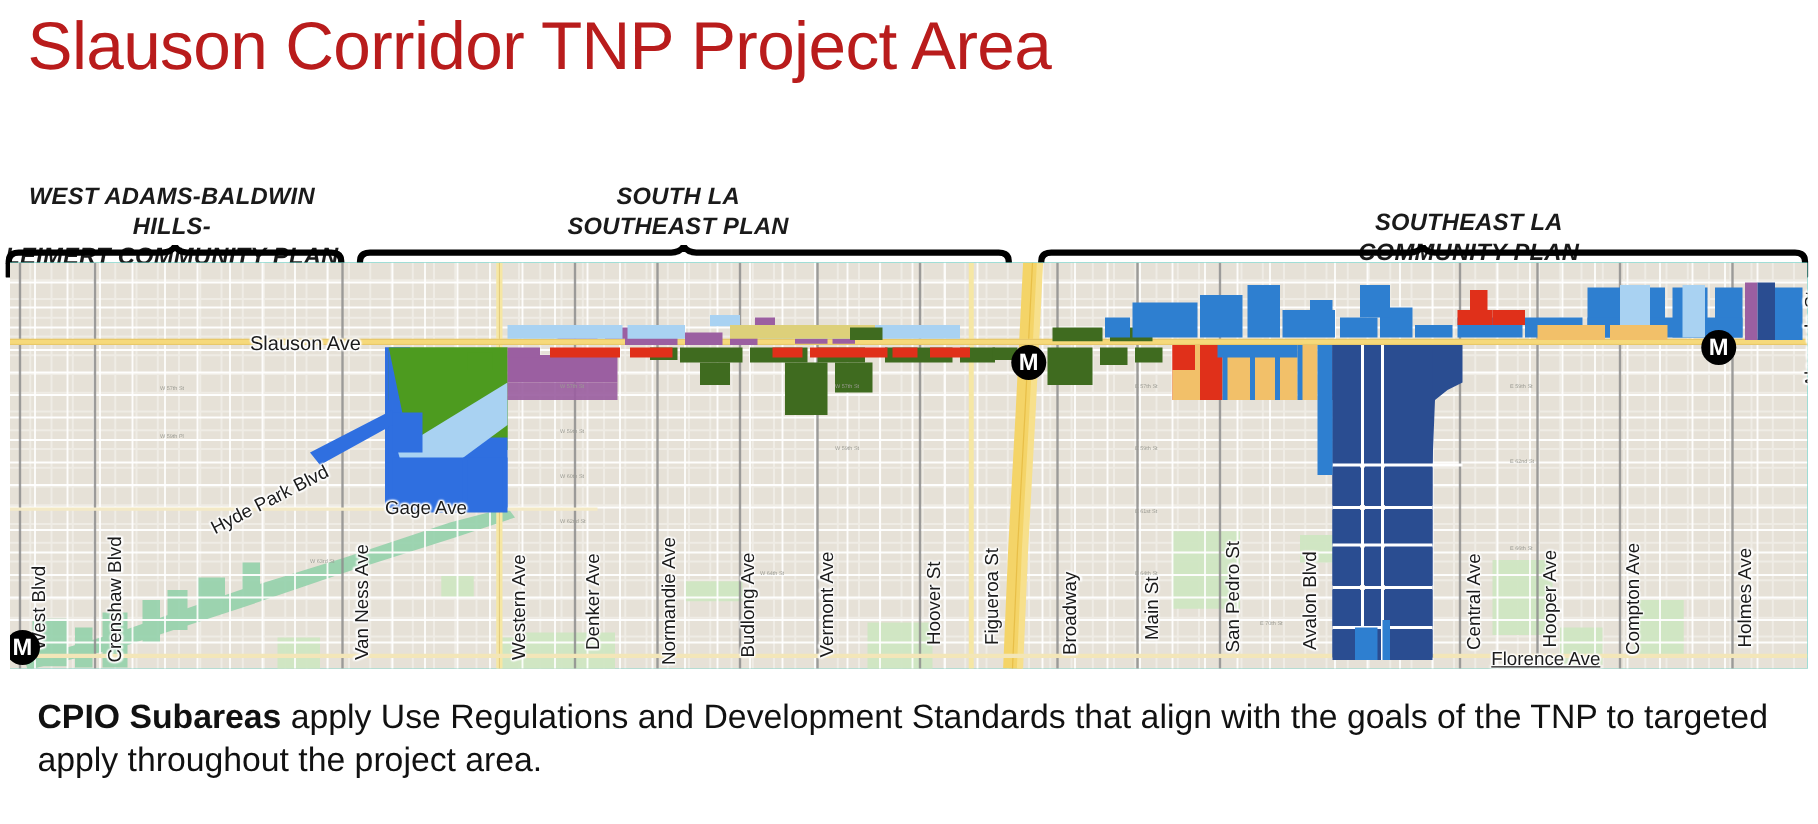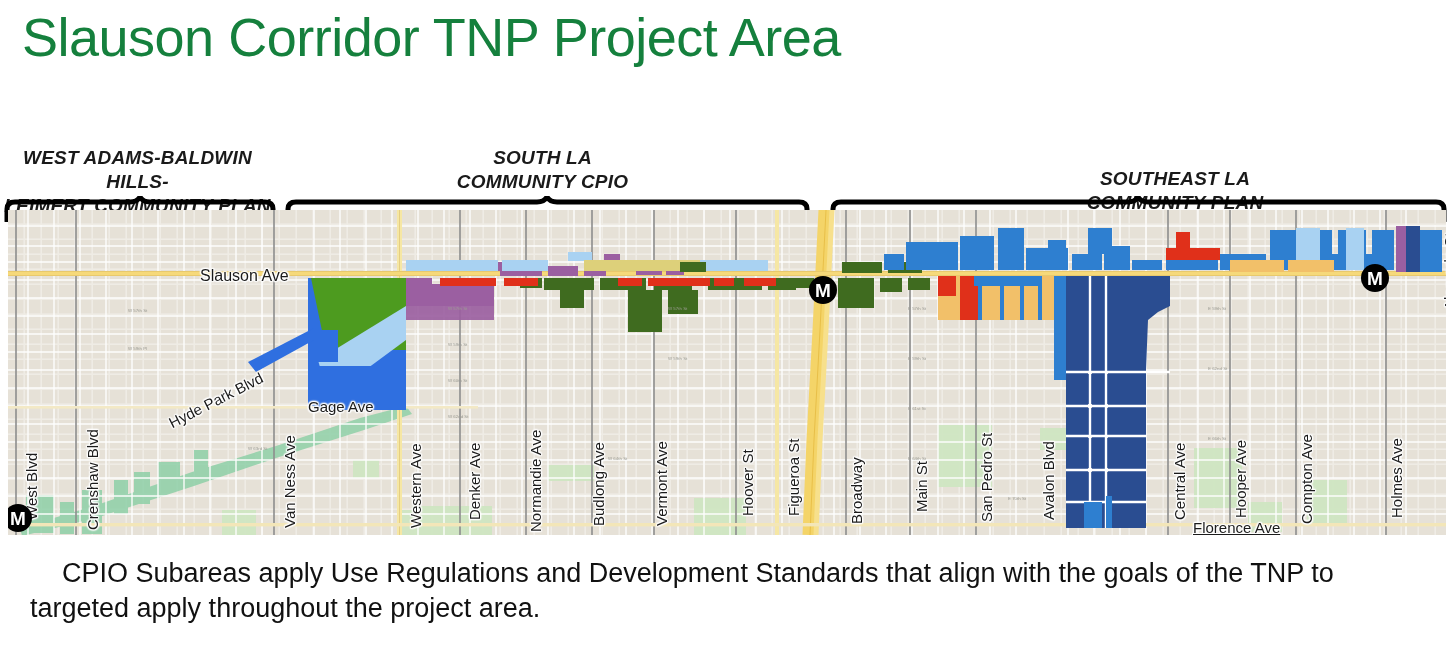--- a/index.html
+++ b/index.html
@@ -5,21 +5,21 @@
 <style>
   html,body{margin:0;padding:0;background:#ffffff;}
   body{
     width:1454px;height:659px;overflow:hidden;
     font-family:"Liberation Sans","DejaVu Sans",sans-serif;
     position:relative;
   }
   
   #page-title{
     position:absolute;left:22px;top:6px;
-    font-size:54px;font-weight:400;color:#15803d;
+    font-size:54px;font-weight:400;color:#b91c1c;
     letter-spacing:-0.5px;white-space:nowrap;
   }
   
   .plan-label{
     position:absolute;text-align:center;
     font-size:19px;font-style:italic;font-weight:700;
     color:#1a1a1a;line-height:1.25;letter-spacing:0.2px;
     white-space:pre-line;
   }
   #plan-west{left:0px;top:146px;width:275px;}
@@ -71,31 +71,31 @@
     background:#000;color:#fff;
     font-size:19px;font-weight:700;font-family:"Liberation Sans",sans-serif;
     display:flex;align-items:center;justify-content:center;
     line-height:1;z-index:40;
   }
   
   #caption{
     position:absolute;left:30px;top:556px;width:1410px;
     font-size:27px;color:#111;line-height:1.28;
   }
-  #caption .bold{font-weight:400;margin-left:32px;}
+  #caption .bold{font-weight:700;}
 </style>
 </head>
 <body>
 
 <div id="page-title">Slauson Corridor TNP Project Area</div>
 
 <div class="plan-label" id="plan-west">WEST ADAMS-BALDWIN HILLS-
 LEIMERT COMMUNITY PLAN</div>
 <div class="plan-label" id="plan-south">SOUTH LA
-COMMUNITY CPIO</div>
+SOUTHEAST PLAN</div>
 <div class="plan-label" id="plan-southeast">SOUTHEAST LA
 COMMUNITY PLAN</div>
 
 <div class="brace" id="brace-west" style="left:4px;width:272px;">
   <svg width="272" height="26" viewBox="0 0 272 26">
     <path d="M3,25 L3,13 Q3,6 11,6 L126,6 Q133,6 136,1 Q139,6 146,6 L261,6 Q269,6 269,13 L269,25" fill="none" stroke="#000" stroke-width="5" stroke-linecap="round" stroke-linejoin="round"></path>
   </svg>
 </div>
 <div class="brace" id="brace-south" style="left:285px;width:525px;">
   <svg width="525" height="26" viewBox="0 0 525 26">

